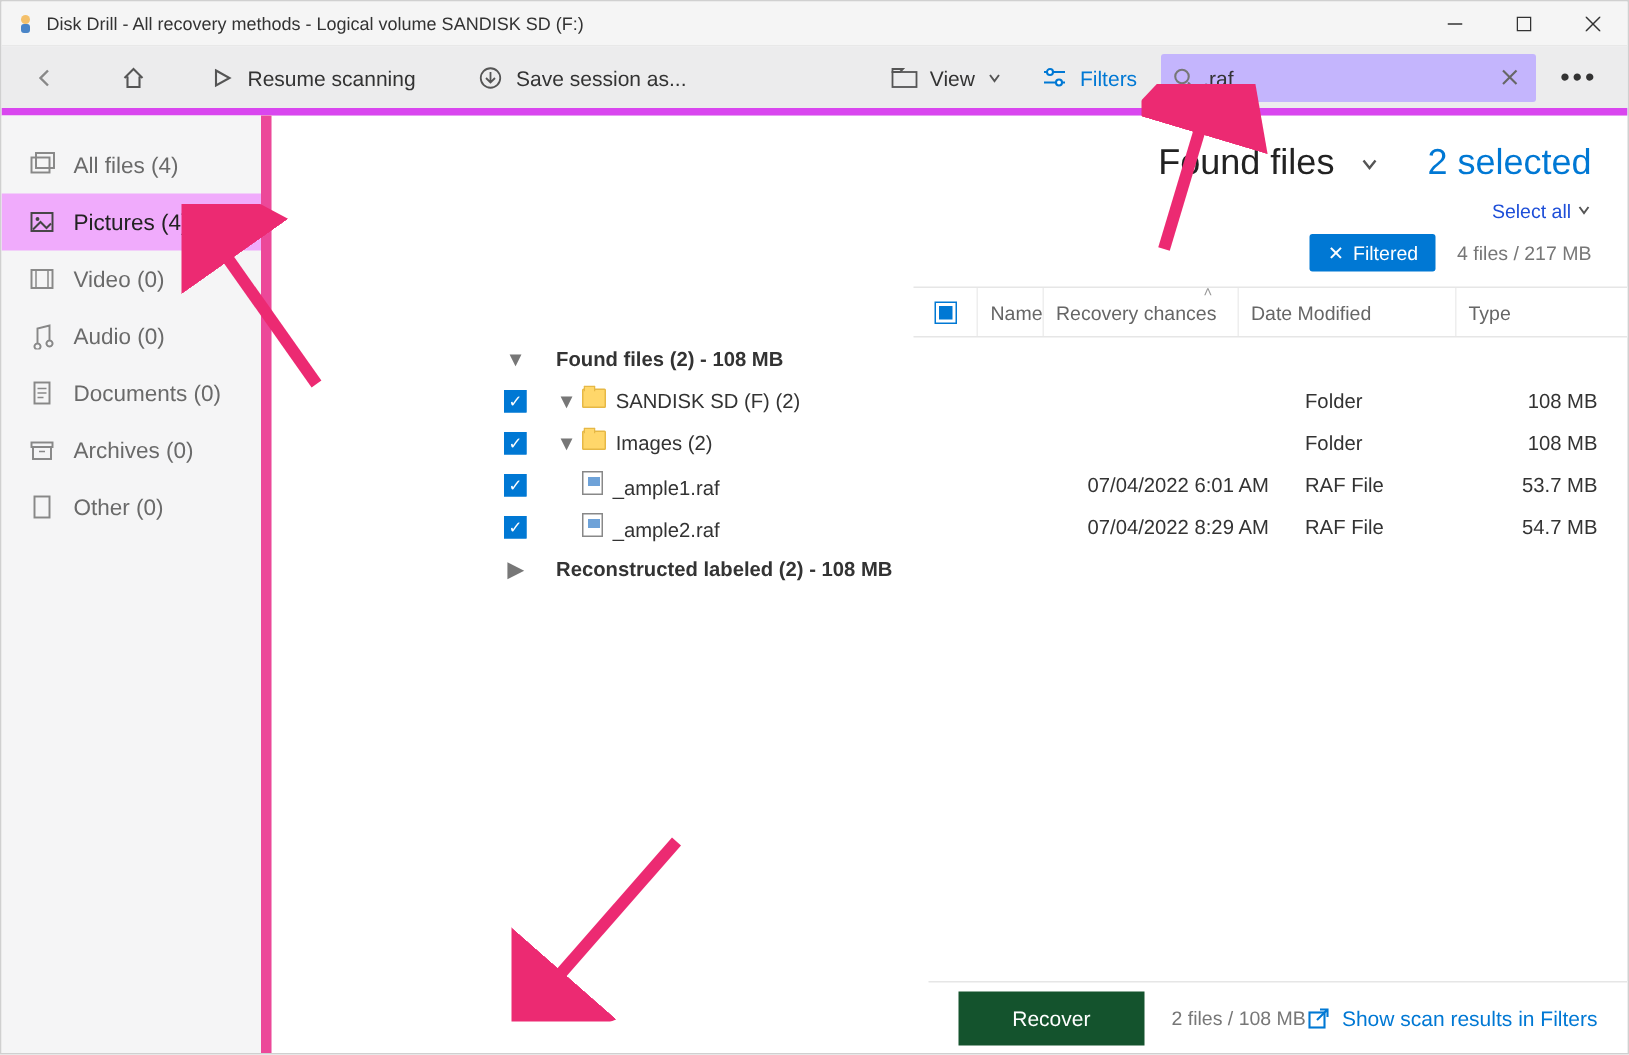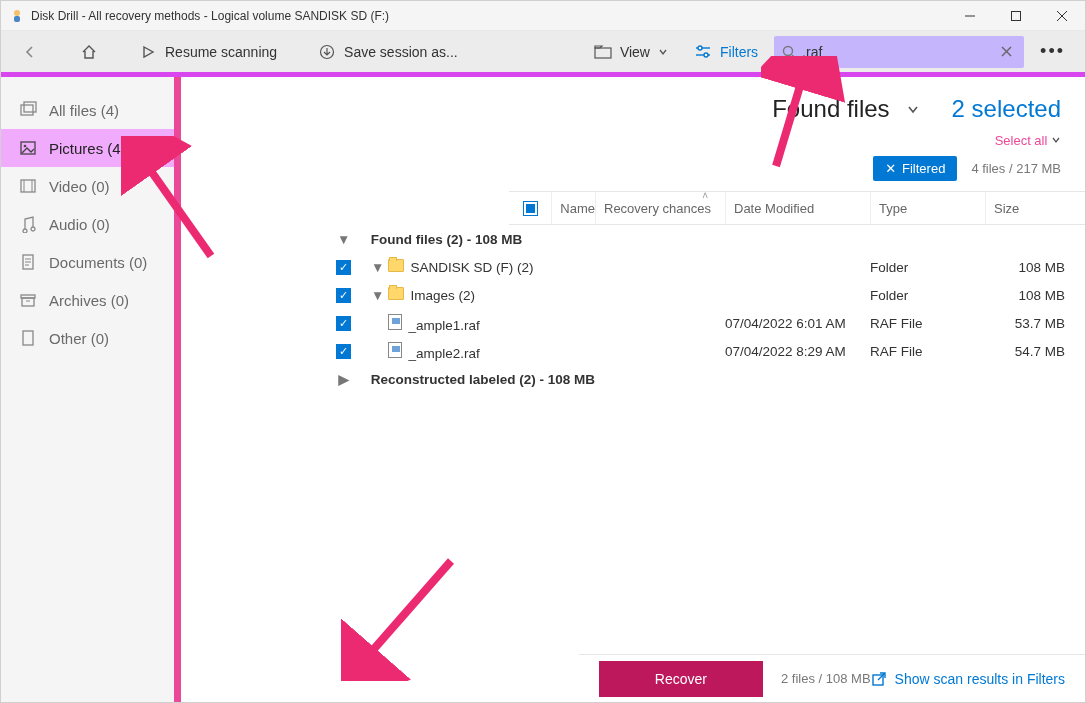--- a/index.html
+++ b/index.html
@@ -33,21 +33,21 @@
 .side-item.active .side-icon { color:#444; }
 
 .content { flex:1; display:flex; flex-direction:column; position:relative;align-items:flex-end; }
 
 
 .content-header { display:flex; align-items:center; padding:18px 24px 10px 24px; gap:16px; }
 .ff-title { font-size:24px; font-weight:400; color:#222; }
 .chev-down { color:#555; }
 .content-header .spacer { flex:1; }
 .selected-count { font-size:24px; color:#0078d4; }
-.select-all-row { text-align:right; padding:0 24px 8px 16px; font-size:13px; color:#ec4899; }
+.select-all-row { text-align:right; padding:0 24px 8px 16px; font-size:13px; color:#1d4ed8; }
 .sub-row { display:flex; align-items:center; gap:14px; padding:0 24px 10px 24px; }
 .filtered-chip { display:flex; align-items:center; gap:6px; background:#0078d4; color:#fff; font-size:13px; padding:5px 12px; border-radius:2px; }
 .filtered-chip .chip-x { font-size:13px; }
 .sub-count { font-size:13px; color:#777; }
 
 
 .table-header { display:flex; align-items:center; border-top:1px solid #e6e6e6; border-bottom:1px solid #e6e6e6; background:#fff; height:34px; font-size:13px; color:#666; }
 .col-check { width:42px; display:flex; justify-content:center; }
 .col-name { flex:1; padding-left:6px; position:relative; }
 .col-name .sort-caret { position:absolute; left:150px; top:-2px; font-size:10px; color:#999; }
@@ -68,21 +68,21 @@
 .folder-icon { width:16px; height:13px; background:#ffd76a; border:1px solid #e6b845; border-radius:1px; display:inline-block; margin-right:6px; position:relative; }
 .folder-icon::before { content:""; position:absolute; top:-3px; left:0; width:6px; height:3px; background:#ffd76a; border:1px solid #e6b845; border-bottom:none; border-radius:1px 1px 0 0; }
 .file-icon { width:14px; height:16px; border:1px solid #888; background:#fff; display:inline-block; margin-right:6px; position:relative; }
 .file-icon::after { content:""; position:absolute; top:3px; left:3px; width:8px; height:6px; background:#6ea2d8; }
 .chkbox { width:15px; height:15px; border:1px solid #0078d4; display:inline-flex; align-items:center; justify-content:center; background:#0078d4; color:#fff; font-size:11px; }
 .chkbox.indeterminate { background:#fff; }
 .chkbox.indeterminate::after { content:""; width:9px; height:9px; background:#0078d4; }
 
 
 .footer { height:48px; border-top:1px solid #e6e6e6; display:flex; align-items:center; padding:0 20px; background:#fff; }
-.recover-btn { background:#be185d; color:#fff; border:none; padding:10px 56px; font-size:14px; cursor:pointer; }
+.recover-btn { background:#14532d; color:#fff; border:none; padding:10px 36px; font-size:14px; cursor:pointer; }
 .footer-info { margin-left:18px; font-size:13px; color:#777; }
 .footer-spacer { flex:1; }
 .explorer-link { color:#0078d4; font-size:14px; display:flex; align-items:center; gap:8px; cursor:pointer; }
 
 
 .arrow { position:absolute; pointer-events:none; }
 
 svg { display:block; }
 </style>
 </head>
@@ -297,23 +297,20 @@
           <span class="sort-caret">˄</span>
         </div>
       <div class="col-rec th-cell">
           <span>Recovery chances</span>
         </div>
       <div class="col-date th-cell">
           <span>Date Modified</span>
         </div>
       <div class="col-type th-cell">
           <span>Type</span>
-        </div>
-      <div class="col-size th-cell">
-          <span>Size</span>
         </div>
     </div>
 
     <div class="table-body">
 
       <div class="row group">
         <div class="col-check">
             <span class="tree-toggle">▼</span>
           </div>
         <div class="col-name">Found files (2) - 108 MB</div>

